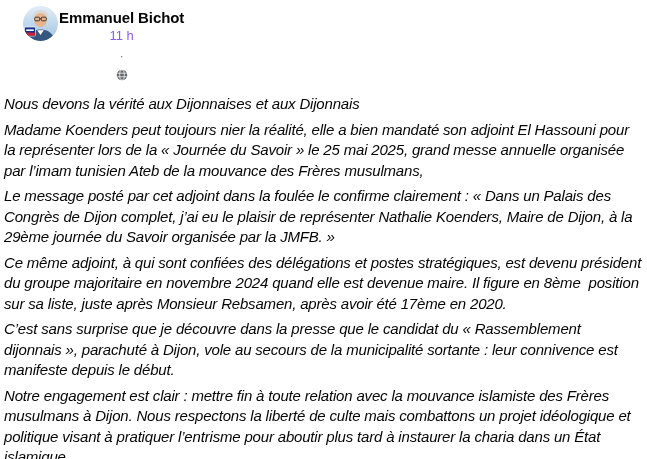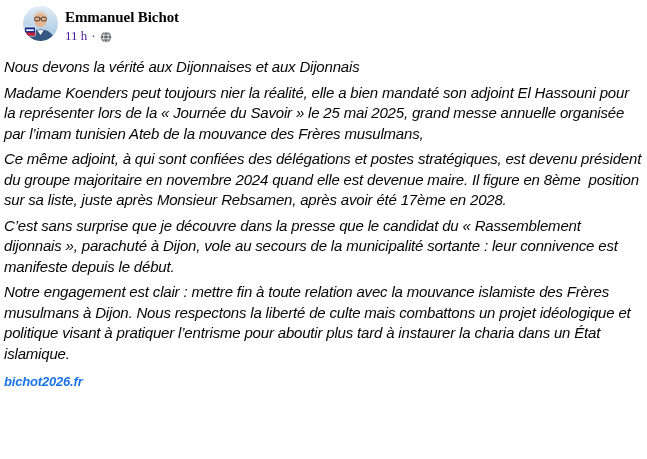--- a/index.html
+++ b/index.html
@@ -5,35 +5,35 @@
   html, body { margin:0; padding:0; background:#ffffff; }
   body {
     width:647px; height:459px; overflow:hidden;
     font-family:"Liberation Sans", sans-serif;
     color:#050505;
     -webkit-font-smoothing:antialiased;
   }
   .post { position:relative; width:647px; height:459px; background:#ffffff; }
 
   
-  .post-header { display:flex; align-items:flex-start; gap:7px; padding:6px 0 0 23px;font-family:Liberation Serif, serif; }
+  .post-header { display:flex; align-items:flex-start; gap:1px; padding:6px 0 0 23px; }
   .avatar {
     width:35px; height:35px; border-radius:50%; overflow:hidden;
     flex:0 0 35px; cursor:pointer; position:relative;
     box-shadow: inset 0 0 0 1px rgba(0,0,0,0.08);
   }
   .avatar svg { display:block; width:35px; height:35px; }
   .header-text { display:flex; flex-direction:column; padding-top:2px; }
   .author {
     font-size:15px; font-weight:700; line-height:19px;
     letter-spacing:-0.1px; color:#050505; cursor:pointer;
   }
   .meta-row {
     display:flex; align-items:center; gap:4px;
-    color:#4c1d95; font-size:13px; line-height:16px; margin-top:1px;
+    color:#8b5cf6; font-size:13px; line-height:16px; margin-top:1px;flex-direction:column;
   }
   .meta-row .ts { cursor:pointer; }
   .globe { display:inline-flex; margin-top:1px; }
   .globe svg { display:block; }
 
   
   .post-body {
     margin:13px 5px 0 4px;
     font-size:15px; line-height:20.5px; letter-spacing:-0.18px;
     color:#050505;
@@ -92,19 +92,20 @@
             <ellipse cx="8" cy="8" rx="3.1" ry="6.9" fill="none" stroke="#ffffff" stroke-width="1"></ellipse>
           </svg>
         </span>
       </div>
     </div>
   </header>
 
   <div class="post-body">
     <p>Nous devons la vérité aux Dijonnaises et aux Dijonnais</p>
     <p>Madame Koenders peut toujours nier la réalité, elle a bien mandaté son adjoint El Hassouni pour la représenter lors de la «&nbsp;Journée du Savoir&nbsp;» le 25 mai 2025, grand messe annuelle organisée par l’imam tunisien Ateb de la mouvance des Frères musulmans,</p>
-    <p>Ce même adjoint, à qui sont confiées des délégations et postes stratégiques, est devenu président du groupe majoritaire en novembre 2024 quand elle est devenue maire. Il figure en 8ème  position sur sa liste, juste après Monsieur Rebsamen, après avoir été 17ème en 2028.</p>
+    <p>Le message posté par cet adjoint dans la foulée le confirme clairement : «&nbsp;Dans un Palais des Congrès de Dijon complet, j’ai eu le plaisir de représenter Nathalie Koenders, Maire de Dijon, à la 29ème journée du Savoir organisée par la JMFB.&nbsp;»</p>
+    <p>Ce même adjoint, à qui sont confiées des délégations et postes stratégiques, est devenu président du groupe majoritaire en novembre 2024 quand elle est devenue maire. Il figure en 8ème  position sur sa liste, juste après Monsieur Rebsamen, après avoir été 17ème en 2020.</p>
     <p>C’est sans surprise que je découvre dans la presse que le candidat du «&nbsp;Rassemblement dijonnais&nbsp;», parachuté à Dijon, vole au secours de la municipalité sortante : leur connivence est manifeste depuis le début.</p>
     <p>Notre engagement est clair : mettre fin à toute relation avec la mouvance islamiste des Frères musulmans à Dijon. Nous respectons la liberté de culte mais combattons un projet idéologique et politique visant à pratiquer l’entrisme pour aboutir plus tard à instaurer la charia dans un État islamique.</p>
     <a class="post-link">bichot2026.fr</a>
   </div>
 
 </article>
 
 </body></html>

